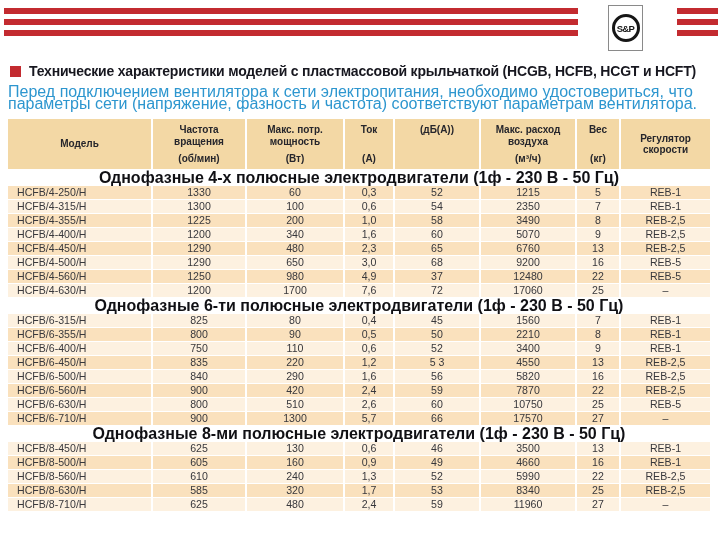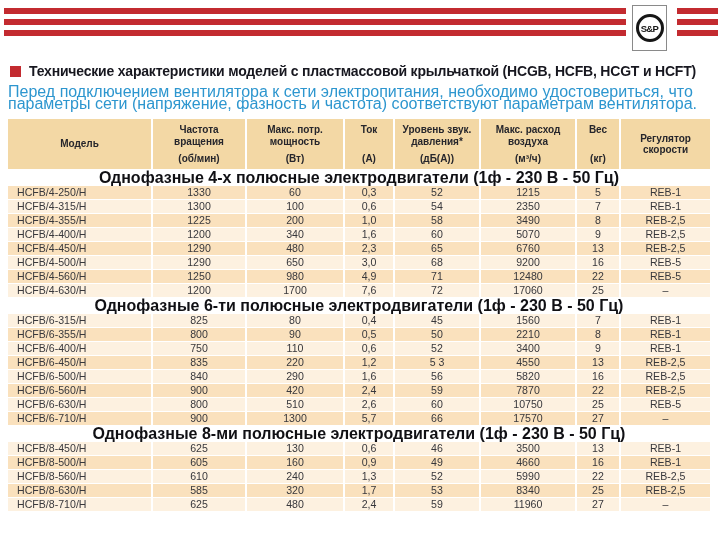--- a/index.html
+++ b/index.html
@@ -5,21 +5,21 @@
   * { margin:0; padding:0; box-sizing:border-box; }
   html,body { background:#fff; }
   body {
     width:718px; height:533px; overflow:hidden;
     font-family:"Liberation Sans", sans-serif;
     color:#222;
   }
   .page { width:718px; height:533px; background:#fff; position:relative; }
 
   
-  .banner { display:flex; padding-left:4px; height:54px; }
+  .banner { display:flex; padding-left:4px; height:54px;gap:24px; }
   .stripes { display:flex; flex-direction:column; gap:5px; margin-top:8px; }
   .stripes.left  { flex:1; }
   .stripes.right { width:41px; }
   .stripe { height:6px; background:var(--accent-red,#c32b30); }
   .logo-box {
     width:35px; height:46px; border:1px solid #8a8a8a; background:#fff;
     margin:5px 10px 0 6px; flex:0 0 auto;
     display:flex; align-items:center; justify-content:center;
   }
   .logo-ring {
@@ -113,24 +113,20 @@
           </div>
           <div class="hunit">(Вт)</div>
         </div>
         <div class="hcell">
           <div class="hlines">
             <div class="hline">Ток</div>
           </div>
           <div class="hunit">(А)</div>
         </div>
         <div class="hcell">
-          <div class="hlines">
-            <div class="hline">Уровень звук.</div>
-            <div class="hline">давления*</div>
-          </div>
           <div class="hunit">(дБ(А))</div>
         </div>
         <div class="hcell">
           <div class="hlines">
             <div class="hline">Макс. расход</div>
             <div class="hline">воздуха</div>
           </div>
           <div class="hunit">(м³/ч)</div>
         </div>
         <div class="hcell">
@@ -205,21 +201,21 @@
         <div class="dcell">68</div>
         <div class="dcell">9200</div>
         <div class="dcell">16</div>
         <div class="dcell">REB-5</div>
       </div>
       <div class="trow drow dark">
         <div class="dcell model">HCFB/4-560/H</div>
         <div class="dcell">1250</div>
         <div class="dcell">980</div>
         <div class="dcell">4,9</div>
-        <div class="dcell">71</div>
+        <div class="dcell">37</div>
         <div class="dcell">12480</div>
         <div class="dcell">22</div>
         <div class="dcell">REB-5</div>
       </div>
       <div class="trow drow light">
         <div class="dcell model">HCFB/4-630/H</div>
         <div class="dcell">1200</div>
         <div class="dcell">1700</div>
         <div class="dcell">7,6</div>
         <div class="dcell">72</div>

